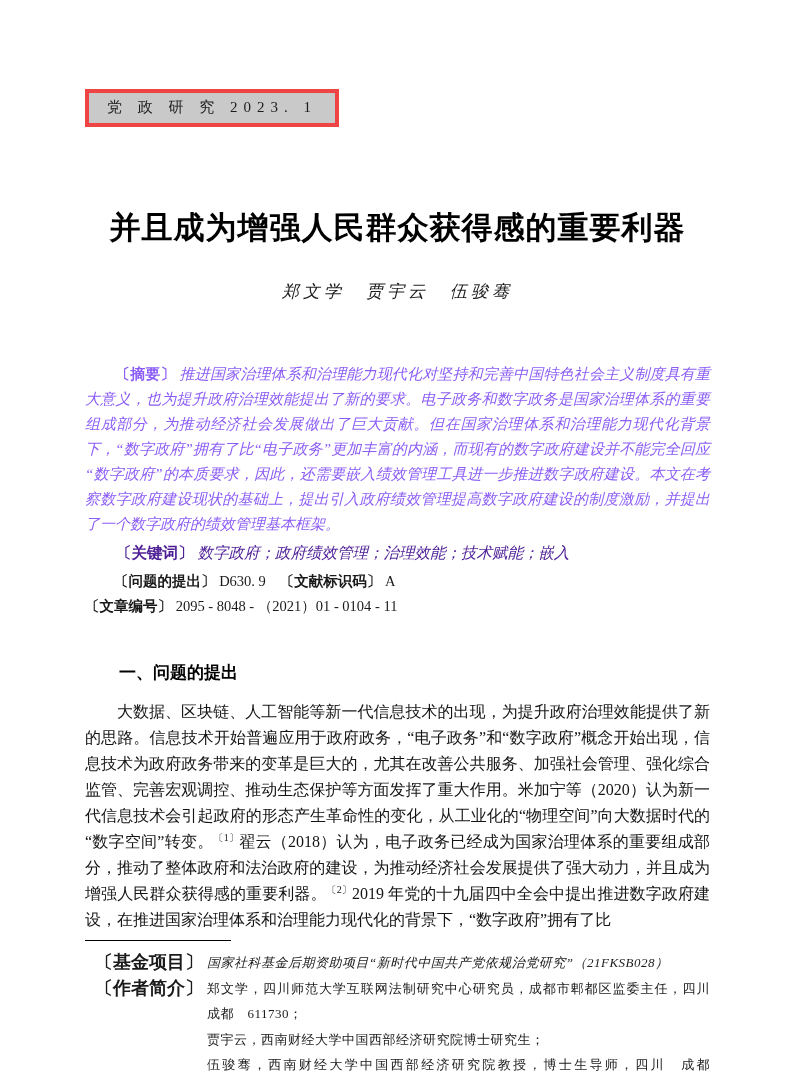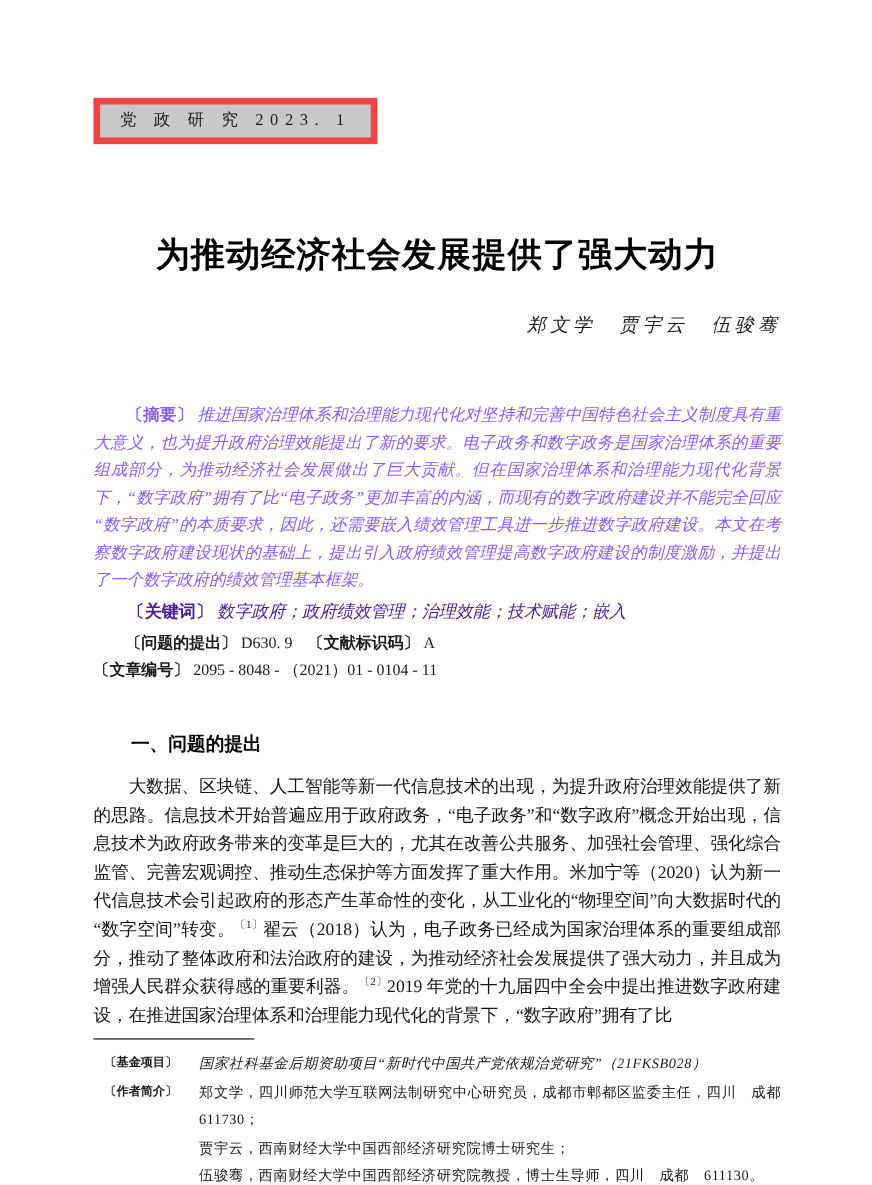--- a/index.html
+++ b/index.html
@@ -12,42 +12,42 @@
     overflow: hidden;
     padding-top: 89px;
     margin: 0 auto;
     color: #111;
   }
   .content { margin-left: 85px; width: 625px; }
 
   .journal-badge {
     display: inline-block;
     background: #c9c9c9;
-    border: 6px solid #ef4444;
+    border: 4px solid #ef4444;
     padding: 5px 18px 6px 18px;
     font-family: "Liberation Serif", "DejaVu Serif", serif;
     font-size: 15px;
     letter-spacing: 6px;
     color: #1c1c1c;
     white-space: nowrap;
   }
 
   .article-title {
     margin-top: 80px;
     text-align: center;
     font-family: "Liberation Sans", "DejaVu Sans", sans-serif;
     font-weight: bold;
     font-size: 31px;
     letter-spacing: 1px;
     color: #000;
   }
 
   .authors-line {
     margin-top: 31px;
-    text-align: right;
+    text-align: center;
     font-family: "Liberation Serif", "DejaVu Serif", serif;
     font-style: italic;
     font-size: 17px;
     letter-spacing: 4px;
     color: #1a1a1a;
   }
 
   .front-matter { margin-top: 58px; }
 
   .kai {
@@ -121,37 +121,37 @@
   .footnotes {
     margin-top: 9px;
     padding-left: 10px;
     font-size: 13px;
     line-height: 25.5px;
     color: #1a1a1a;
   }
   .footnote-row { display: flex; align-items: flex-start; }
   .footnote-label {
     flex: 0 0 auto;
-    font-size: 11px;
+    font-size: 18px;
     white-space: nowrap;
-    margin-right: 20px;
+    margin-right: 4px;
   }
   .footnote-content { flex: 1 1 auto; text-align: justify; letter-spacing: 0.5px; }
   .bio-entry { text-align: justify; letter-spacing: 0.5px; }
 </style>
 </head>
 <body>
 
 <div class="page">
 
   <div class="content">
 
     <div class="journal-badge">党 政 研 究  2023. 1</div>
 
-    <h1 class="article-title">为推动经济社会发展提供了强大动力</h1>
+    <h1 class="article-title">并且成为增强人民群众获得感的重要利器</h1>
 
     <div class="authors-line">郑文学　贾宇云　伍骏骞</div>
 
     <div class="front-matter">
 
       <p class="abstract-para kai"><span class="hei-label">〔摘要〕</span> <span>推进国家治理体系和治理能力现代化对坚持和完善中国特色社会主义制度具有重大意义，也为提升政府治理效能提出了新的要求。电子政务和数字政务是国家治理体系的重要组成部分，为推动经济社会发展做出了巨大贡献。但在国家治理体系和治理能力现代化背景下，“数字政府”拥有了比“电子政务”更加丰富的内涵，而现有的数字政府建设并不能完全回应“数字政府”的本质要求，因此，还需要嵌入绩效管理工具进一步推进数字政府建设。本文在考察数字政府建设现状的基础上，提出引入政府绩效管理提高数字政府建设的制度激励，并提出了一个数字政府的绩效管理基本框架。</span></p>
 
       <p class="keywords-para kai"><span class="hei-label">〔关键词〕</span> <span>数字政府；政府绩效管理；治理效能；技术赋能；嵌入</span></p>
 
       <p class="clc-para song"><span class="clc-pair"><span class="hei-label">〔问题的提出〕</span> <span>D630. 9</span></span><span class="clc-pair"><span class="hei-label">〔文献标识码〕</span> <span>A</span></span><span class="clc-pair"><span class="hei-label">〔文章编号〕</span> <span>2095 - 8048 - （2021）01 - 0104 - 11</span></span></p>

